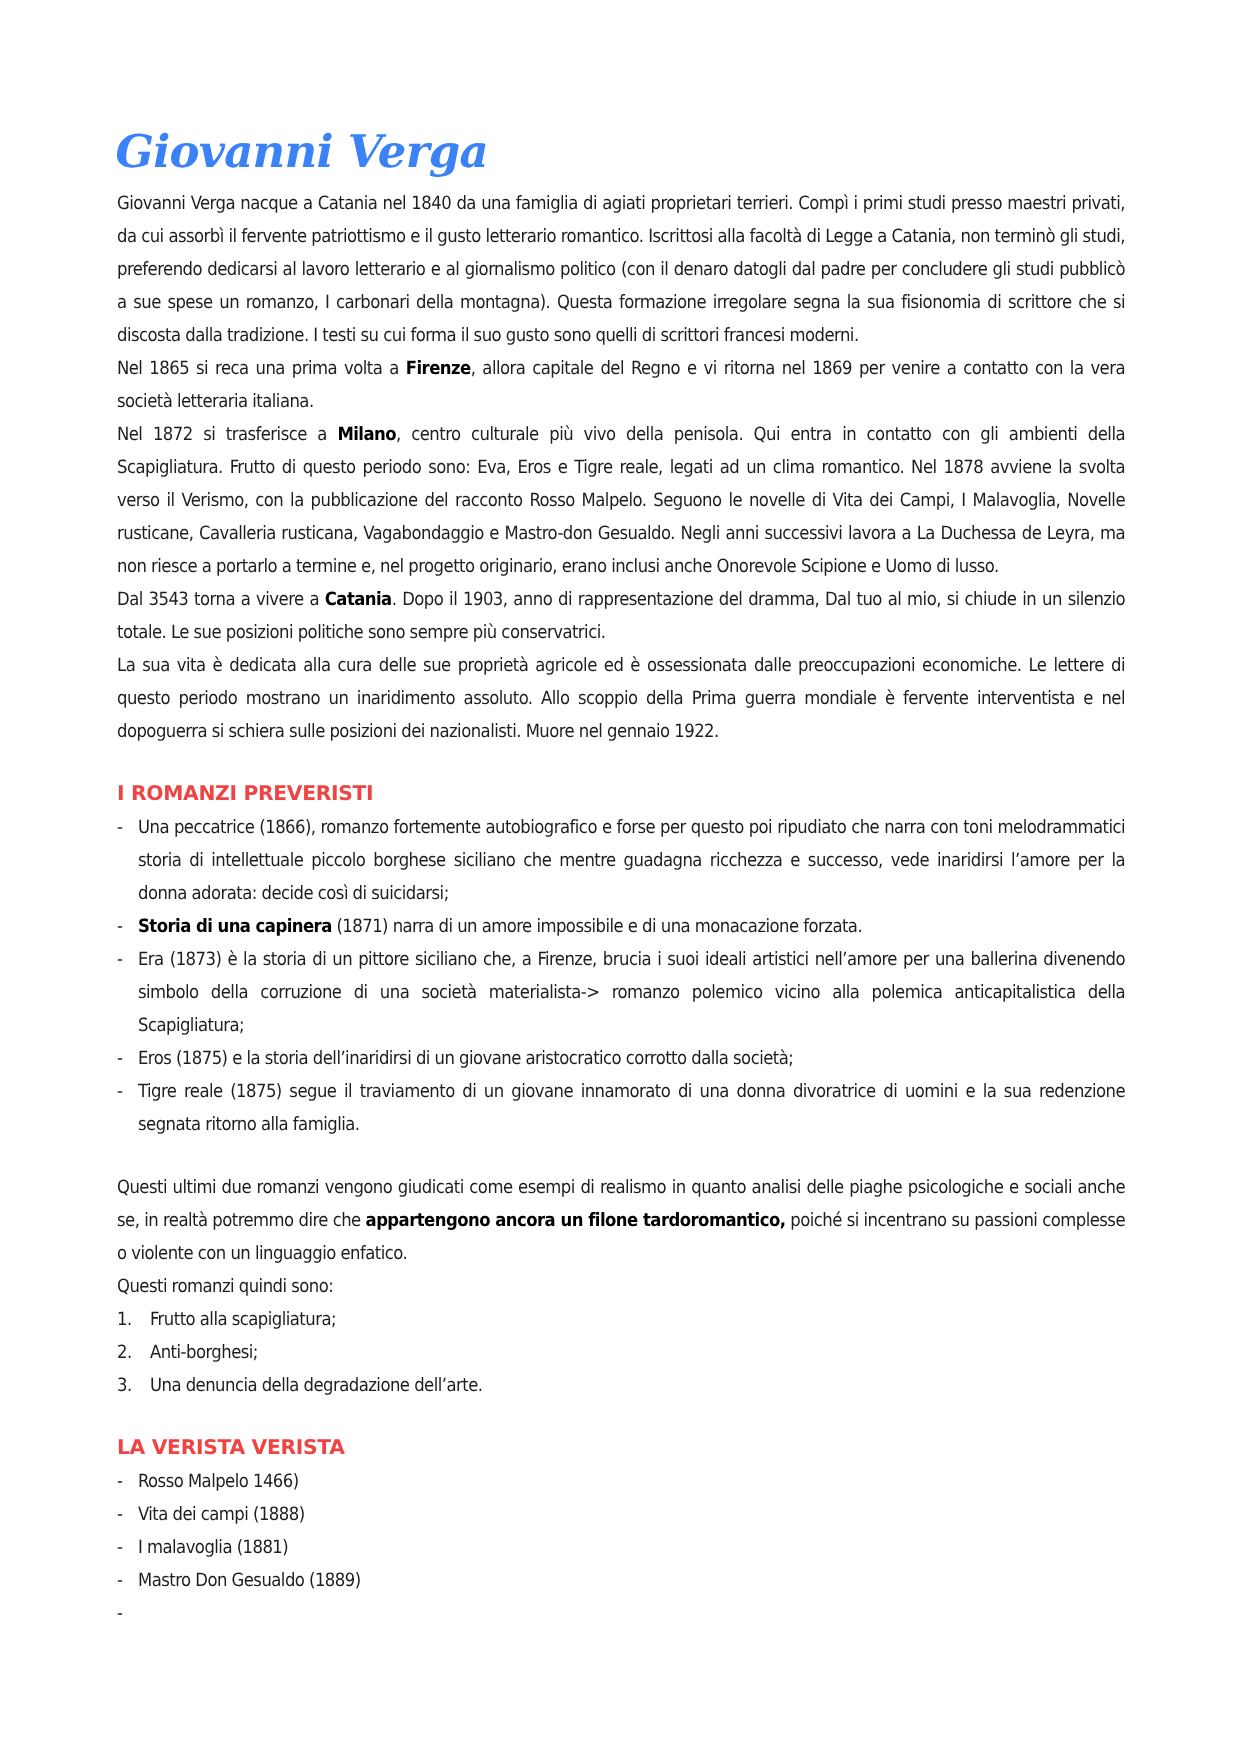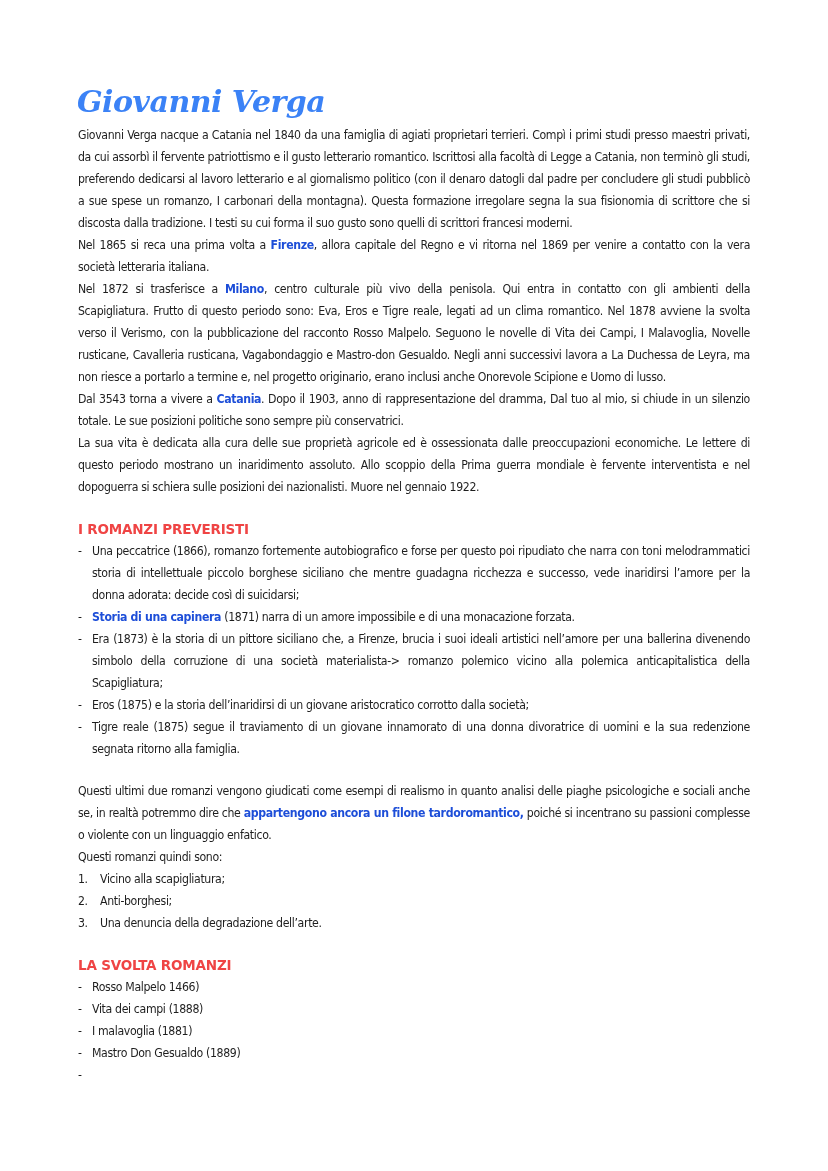--- a/index.html
+++ b/index.html
@@ -4,21 +4,21 @@
 <style>
   html, body { margin: 0; padding: 0; background: #ffffff; }
   body { width: 828px; height: 1171px; position: relative; overflow: hidden;
          font-family: "DejaVu Sans", sans-serif; color: #1e1e1e; }
   .page { position: absolute; left: 78px; top: 82px; width: 672px; }
   .title { font-family: "DejaVu Serif", serif; font-style: italic; font-weight: bold;
            font-size: 30px; line-height: 40px; letter-spacing: -0.5px; margin: 0 0 2px -1px; color: #3b82f6; }
   p, .li { font-size: 12.2px; line-height: 22px; margin: 0; text-align: justify; letter-spacing: -0.35px;
            font-stretch: condensed; }
   p { transform-origin: left; }
-  b { font-weight: bold; color: #1d4ed8; }
+  b { font-weight: bold; color: #000000; }
   .h2 { font-size: 13.5px; font-weight: bold; line-height: 22px; margin: 0; letter-spacing: -0.2px; color:#ef4444; }
   .gap { height: 20px; }
   .dash-list { margin: 0; padding: 0; list-style: none; }
   .dash-list .li { position: relative; padding-left: 14px; }
   .dash-list .li .bullet { position: absolute; left: 0; top: 0; }
   .num-list .li { position: relative; padding-left: 22px; }
   .num-list .li .num { position: absolute; left: 0; top: 0; }
 </style>
 </head>
 <body>
@@ -39,27 +39,27 @@
     <div class="li"><span class="bullet">-</span><b>Storia di una capinera</b><span> (1871) narra di un amore impossibile e di una monacazione forzata.</span></div>
     <div class="li"><span class="bullet">-</span><b></b><span>Era (1873) è la storia di un pittore siciliano che, a Firenze, brucia i suoi ideali artistici nell’amore per una ballerina divenendo simbolo della corruzione di una società materialista-&gt; romanzo polemico vicino alla polemica anticapitalistica della Scapigliatura;</span></div>
     <div class="li"><span class="bullet">-</span><b></b><span>Eros (1875) e la storia dell’inaridirsi di un giovane aristocratico corrotto dalla società;</span></div>
     <div class="li"><span class="bullet">-</span><b></b><span>Tigre reale (1875) segue il traviamento di un giovane innamorato di una donna divoratrice di uomini e la sua redenzione segnata ritorno alla famiglia.</span></div>
   </div>
 
   <div class="gap"></div>
   <p><span>Questi ultimi due romanzi vengono giudicati come esempi di realismo in quanto analisi delle piaghe psicologiche e sociali anche se, in realtà potremmo dire che </span><b>appartengono ancora un filone tardoromantico,</b><span> poiché si incentrano su passioni complesse o violente con un linguaggio enfatico.</span></p>
   <p>Questi romanzi quindi sono:</p>
   <div class="num-list">
-    <div class="li"><span class="num">1.</span><span>Vicino alla scapigliatura;</span></div>
+    <div class="li"><span class="num">1.</span><span>Frutto alla scapigliatura;</span></div>
     <div class="li"><span class="num">2.</span><span>Anti-borghesi;</span></div>
     <div class="li"><span class="num">3.</span><span>Una denuncia della degradazione dell’arte.</span></div>
   </div>
 
   <div class="gap"></div>
-  <div class="h2">LA SVOLTA ROMANZI</div>
+  <div class="h2">LA VERISTA VERISTA</div>
   <div class="dash-list">
     <div class="li"><span class="bullet">-</span><span>Rosso Malpelo 1466)</span></div>
     <div class="li"><span class="bullet">-</span><span>Vita dei campi (1888)</span></div>
     <div class="li"><span class="bullet">-</span><span>I malavoglia (1881)</span></div>
     <div class="li"><span class="bullet">-</span><span>Mastro Don Gesualdo (1889)</span></div>
     <div class="li"><span class="bullet">-</span></div>
   </div>
 </div>
 
 </body></html>

